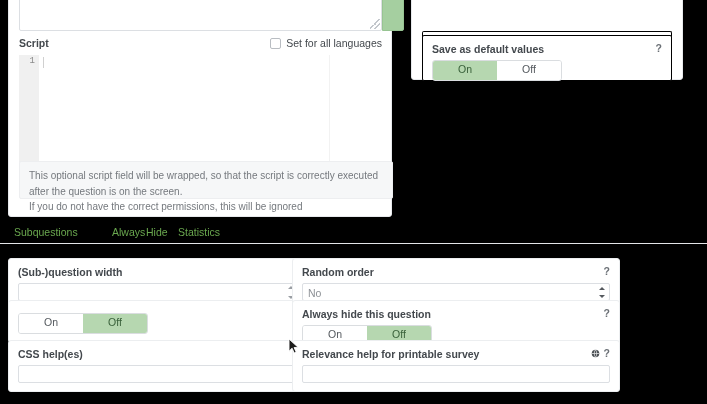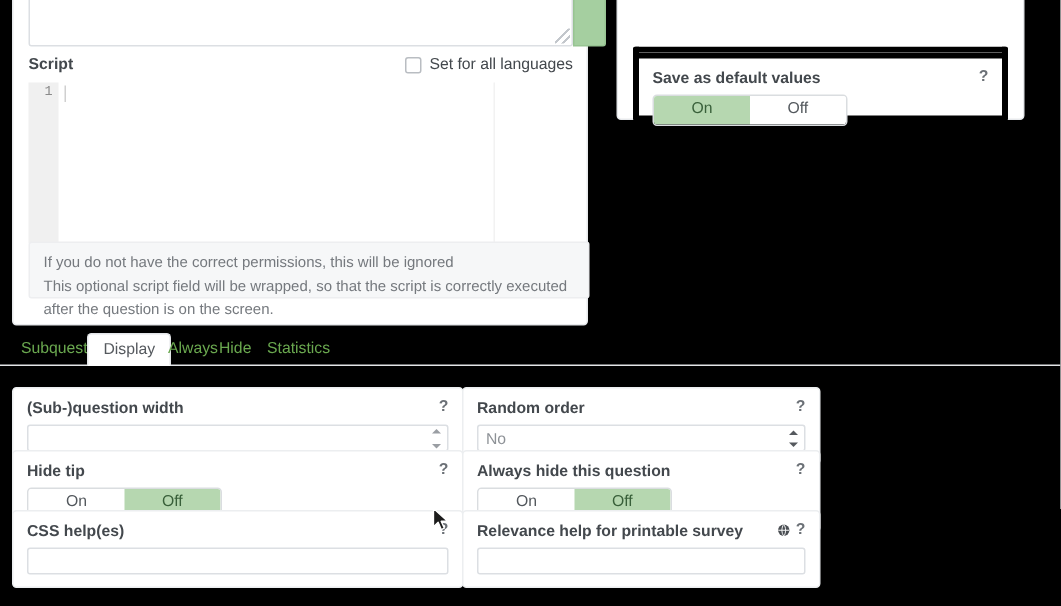--- a/index.html
+++ b/index.html
@@ -75,21 +75,21 @@
     padding: 6px 9px; line-height: 1.55; color: #75797e; font-size: 10px;
   }
 
   
   .right-card {
     position: absolute; left: 411px; top: -118px; width: 272px; height: 198px;
     background: #fff; border: 1px solid #e7e9ec; border-radius: 3px;
   }
   .rc-row {
     position: absolute; left: 10px; width: 250px;
-    border: 4px solid #000000; border-radius: 2px; background: #fff;
+    border: 1px solid #000000; border-radius: 2px; background: #fff;
     padding: 7px 9px;
   }
   .rc-row.first { top: 148px; height: 34px; border-bottom: none; border-radius: 2px 2px 0 0; }
   .rc-row.second { top: 152px; height: 46px; }
 
   .field-label {
     font-weight: bold; font-size: 10.5px; color: #43484d; display: block;
   }
   .qmark {
     position: absolute; right: 9px; top: 6px; font-weight: bold; font-size: 10.5px; color: #6b7076;
@@ -116,21 +116,21 @@
     color: #55595e; background: #fff;
     border: 1px solid #e3e5e8; border-bottom: 1px solid #fff;
     border-radius: 3px 3px 0 0;
   }
 
   
   .panel {
     position: absolute; background: #fff; border: 1px solid #eceef0; border-radius: 3px;
   }
   .panel-left { left: 8px; width: 301px; }
-  .panel-right { left: 308px; width: 239px; }
+  .panel-right { left: 292px; width: 328px; }
 
   .fieldrow { position: relative; padding: 7px 9px 8px; }
 
   .txtinput {
     margin-top: 5px; width: 100%; height: 18px;
     border: 1px solid #dcdfe3; border-radius: 2px; background: #fff;
     position: relative;
   }
   .spinner {
     position: absolute; right: 3px; top: 2px; width: 8px; height: 13px;
@@ -186,22 +186,22 @@
 
     <div class="code-editor">
       <div class="gutter">
         <span class="gutter-num">1</span>
       </div>
       <div class="code-caret"></div>
       <div class="code-rule"></div>
     </div>
 
     <div class="helpbox">
+      <div>This optional script field will be wrapped, so that the script is correctly executed after the question is on the screen.</div>
       <div>If you do not have the correct permissions, this will be ignored</div>
-      <div>This optional script field will be wrapped, so that the script is correctly executed after the question is on the screen.</div>
     </div>
   </div>
 
   <div class="right-card">
 
     <div class="rc-row first">
       <div class="toggle">
         <span>On</span>
         <span class="on">Off</span>
       </div>
@@ -212,42 +212,40 @@
       <span class="qmark">?</span>
       <div class="toggle" style="margin-top:5px;">
         <span class="on">On</span>
         <span>Off</span>
       </div>
     </div>
   </div>
 
   <div class="tabbar">
     <div class="tab" style="left:4px;">Subquestions</div>
-    <div class="tab active" style="left:58px;">Display</div>
     <div class="tab" style="left:102px;">Always</div>
     <div class="tab" style="left:136px;">Hide</div>
     <div class="tab" style="left:168px;">Statistics</div>
   </div>
 
   <div class="panel panel-left" style="top:258px;">
     <div class="fieldrow">
       <span class="field-label">(Sub-)question width</span>
       <span class="qmark">?</span>
       <div class="txtinput" title="">
         <span class="spinner">
           <i class="up"></i>
             <i class="dn"></i>
         </span>
       </div>
     </div>
   </div>
 
   <div class="panel panel-left" style="top:300px;">
     <div class="fieldrow">
-      <span class="field-label">Hide tip</span>
       <span class="qmark">?</span>
       <div class="toggle" style="margin-top:5px;">
         <span>On</span>
         <span class="on">Off</span>
       </div>
     </div>
   </div>
 
   <div class="panel panel-left" style="top:340px;">
     <div class="fieldrow">

